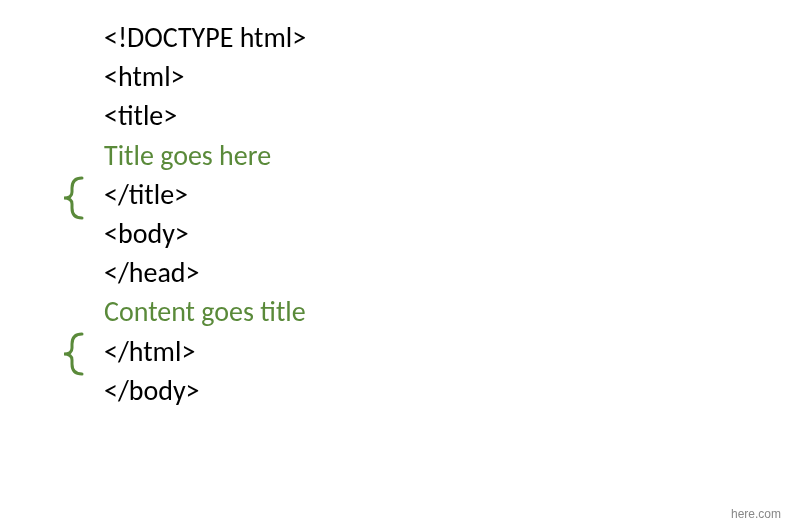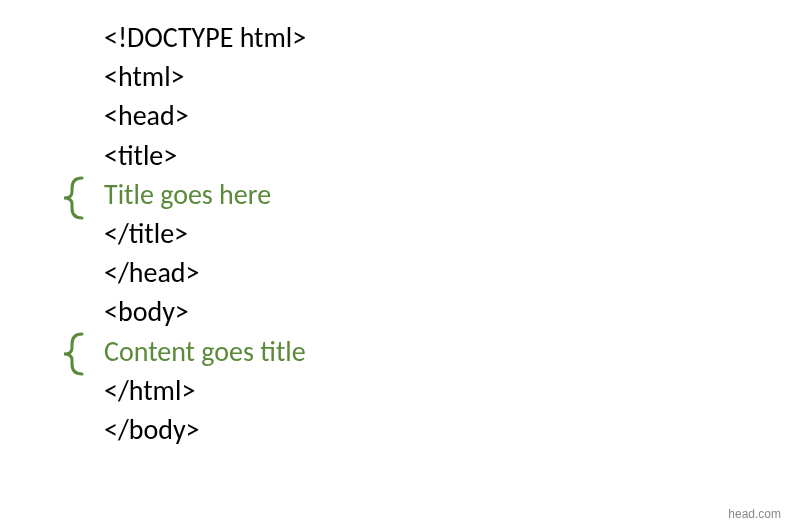--- a/index.html
+++ b/index.html
@@ -49,36 +49,35 @@
     color: #888888;
     font-family: Arial, sans-serif;
   }
 </style>
 </head>
 <body>
 
 <div class="code-block">
   <div class="code-line">&lt;!DOCTYPE html&gt;</div>
   <div class="code-line">&lt;html&gt;</div>
-  <div class="code-line">&lt;head&gt;</div>
   <div class="code-line">&lt;title&gt;</div>
   <div class="code-line placeholder">Title goes here</div>
   <div class="code-line">&lt;/title&gt;</div>
+  <div class="code-line">&lt;body&gt;</div>
   <div class="code-line">&lt;/head&gt;</div>
-  <div class="code-line">&lt;body&gt;</div>
   <div class="code-line placeholder">Content goes title</div>
   <div class="code-line">&lt;/html&gt;</div>
   <div class="code-line">&lt;/body&gt;</div>
 </div>
 
 <div class="bracket bracket-1">
   <svg width="24" height="44" viewBox="0 0 24 44">
     <path d="M22 2 Q12 2 12 12 L12 16 Q12 22 4 22 Q12 22 12 28 L12 32 Q12 42 22 42" stroke="#5a8a3a" stroke-width="3" fill="none" stroke-linecap="round"></path>
   </svg>
 </div>
 
 <div class="bracket bracket-2">
   <svg width="24" height="44" viewBox="0 0 24 44">
     <path d="M22 2 Q12 2 12 12 L12 16 Q12 22 4 22 Q12 22 12 28 L12 32 Q12 42 22 42" stroke="#5a8a3a" stroke-width="3" fill="none" stroke-linecap="round"></path>
   </svg>
 </div>
 
-<div class="watermark">head.com</div>
+<div class="watermark">here.com</div>
 
 </body></html>

